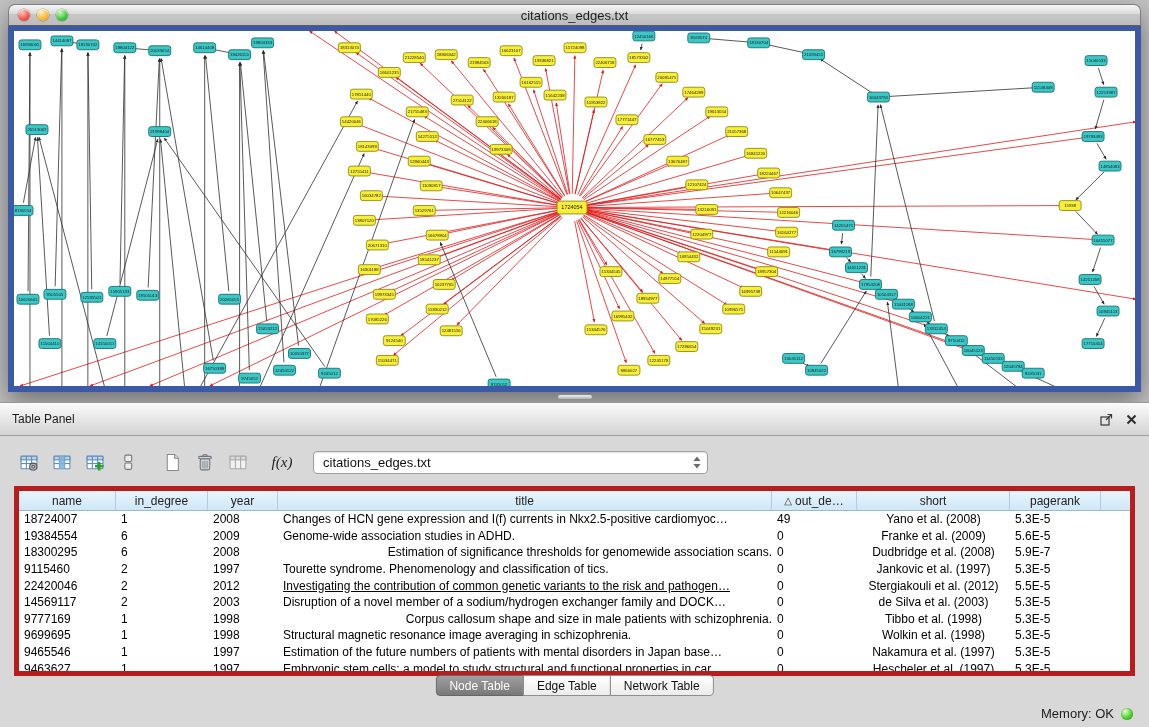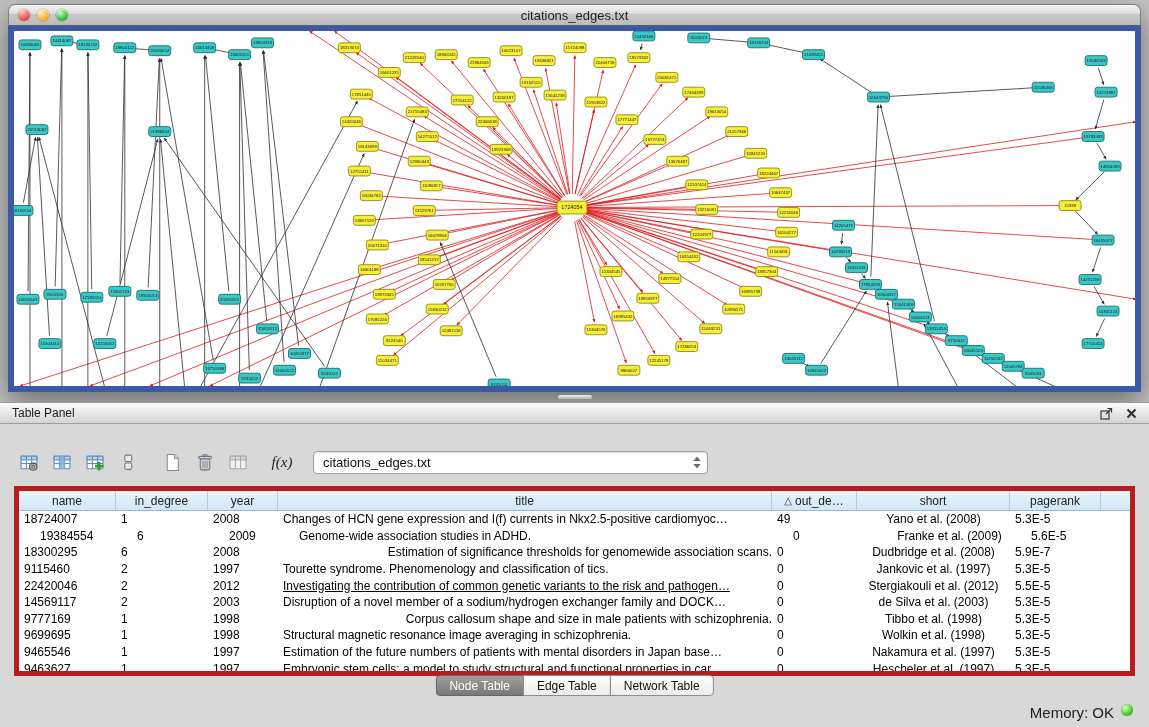--- a/index.html
+++ b/index.html
@@ -19,21 +19,21 @@
   .canvas{width:100%;height:100%;background:#fff;overflow:hidden}
   svg.net{display:block;width:100%;height:100%}
   svg.net text{font-family:"Liberation Sans",sans-serif}
 
   
   .divider{position:absolute;left:0;top:392px;width:100%;height:10px}
   .grip{position:absolute;left:50%;top:3px;width:34px;height:4px;transform:translateX(-50%);border-radius:2px;background:linear-gradient(#f0f0f0,#b2b2b2);box-shadow:0 0 1px #888}
 
   
   .table-panel{position:absolute;left:0;top:402px;width:1149px;height:325px;background:#d8d8d8;border-top:1px solid #989898}
-  .panel-header{height:21px;background:linear-gradient(#fbfbfb,#d3d3d3);border-bottom:1px solid #9f9f9f;display:flex;align-items:center;padding:4px 12px;font-size:12px;color:#1c1c1c}
+  .panel-header{height:21px;background:linear-gradient(#fbfbfb,#d3d3d3);border-bottom:1px solid #9f9f9f;display:flex;align-items:center;padding:16px 12px;font-size:12px;color:#1c1c1c}
   .panel-actions{margin-left:auto;display:flex;align-items:center;gap:13px}
   .panel-actions span{display:flex}
 
   .toolbar{position:absolute;left:14px;top:44px;height:30px;display:flex;align-items:center}
   .icon-row{display:flex;align-items:center;gap:3px}
   .tool-btn{width:30px;height:27px;border:none;background:transparent;display:flex;align-items:center;justify-content:center;padding:0}
   .tool-btn.gap{margin-left:11px}
   .fx{font-family:"Liberation Serif",serif;font-style:italic;font-size:15px;color:#222}
   .combo{margin-left:16px;width:395px;height:23px;background:#fff;border:1px solid #9f9f9f;border-radius:4px;display:flex;align-items:center;padding:0 5px 0 9px;font-size:13px;color:#111;box-shadow:inset 0 1px 2px rgba(0,0,0,.12)}
   .combo-arrows{margin-left:auto;display:flex}
@@ -47,21 +47,21 @@
   .tr{display:flex;height:16.6px;font-size:12px;color:#000;align-items:center}
   .td{padding-left:5px;overflow:hidden;white-space:nowrap}
   .td.center{padding-left:0;text-align:center}
 
   .tabs{position:absolute;left:50%;top:272px;transform:translateX(-50%);display:flex}
   .tab{height:21px;padding:0 13px;display:flex;align-items:center;font-size:12px;color:#111;background:linear-gradient(#ffffff,#ececec);border:1px solid #8e8e8e;margin-left:-1px}
   .tab:first-child{border-radius:4px 0 0 4px;margin-left:0}
   .tab:last-child{border-radius:0 4px 4px 0}
   .tab.selected{background:linear-gradient(#a0a0a0,#787878);color:#fff;border-color:#666}
 
-  .statusbar{position:absolute;right:16px;bottom:6px;display:flex;align-items:flex-start;gap:7px;font-size:15px;color:#1c1c1c}
+  .statusbar{position:absolute;right:16px;bottom:6px;display:flex;align-items:center;gap:7px;font-size:13px;color:#1c1c1c}
   .memdot{width:12px;height:12px;border-radius:50%;background:radial-gradient(circle at 35% 28%,#e2ffd9,#52d42a 55%,#1fa214);box-shadow:inset 0 0 1px rgba(0,0,0,.4)}
 </style>
 </head>
 <body>
 
 <div class="graph-window">
   <div class="titlebar">
     <div class="traffic">
       <span class="light red"></span>
       <span class="light yellow"></span>
@@ -865,21 +865,21 @@
         <div class="tr">
           <div class="td" style="width: 97px;">18724007</div>
           <div class="td" style="width: 92px;">1</div>
           <div class="td" style="width: 70px;">2008</div>
           <div class="td" style="width: 494px;">Changes of HCN gene expression and I(f) currents in Nkx2.5-positive cardiomyoc…</div>
           <div class="td" style="width: 85px;">49</div>
           <div class="td center" style="width: 153px;">Yano et al. (2008)</div>
           <div class="td" style="width: 91px;">5.3E-5</div>
         </div>
         <div class="tr">
-          <div class="td" style="width: 97px; margin-left: 16px;">19384554</div>
+          <div class="td" style="width: 97px;">19384554</div>
           <div class="td" style="width: 92px;">6</div>
           <div class="td" style="width: 70px;">2009</div>
           <div class="td" style="width: 494px;">Genome-wide association studies in ADHD.</div>
           <div class="td" style="width: 85px;">0</div>
           <div class="td center" style="width: 153px;">Franke et al. (2009)</div>
           <div class="td" style="width: 91px;">5.6E-5</div>
         </div>
         <div class="tr">
           <div class="td" style="width: 97px;">18300295</div>
           <div class="td" style="width: 92px;">6</div>

